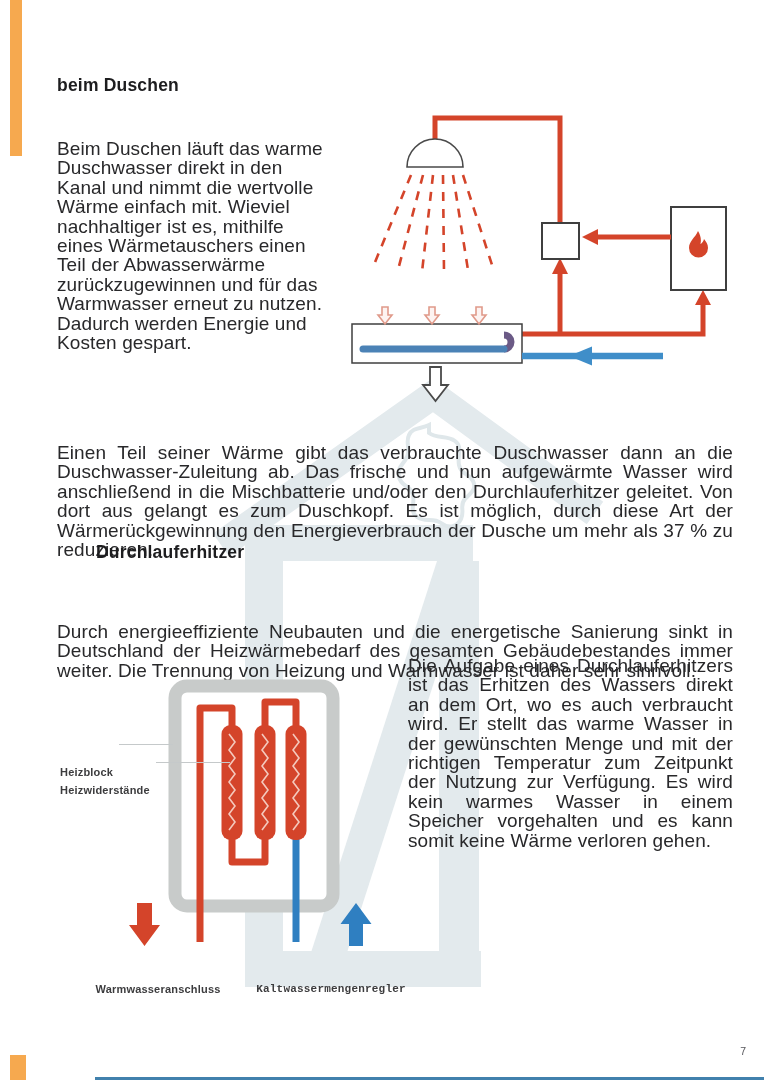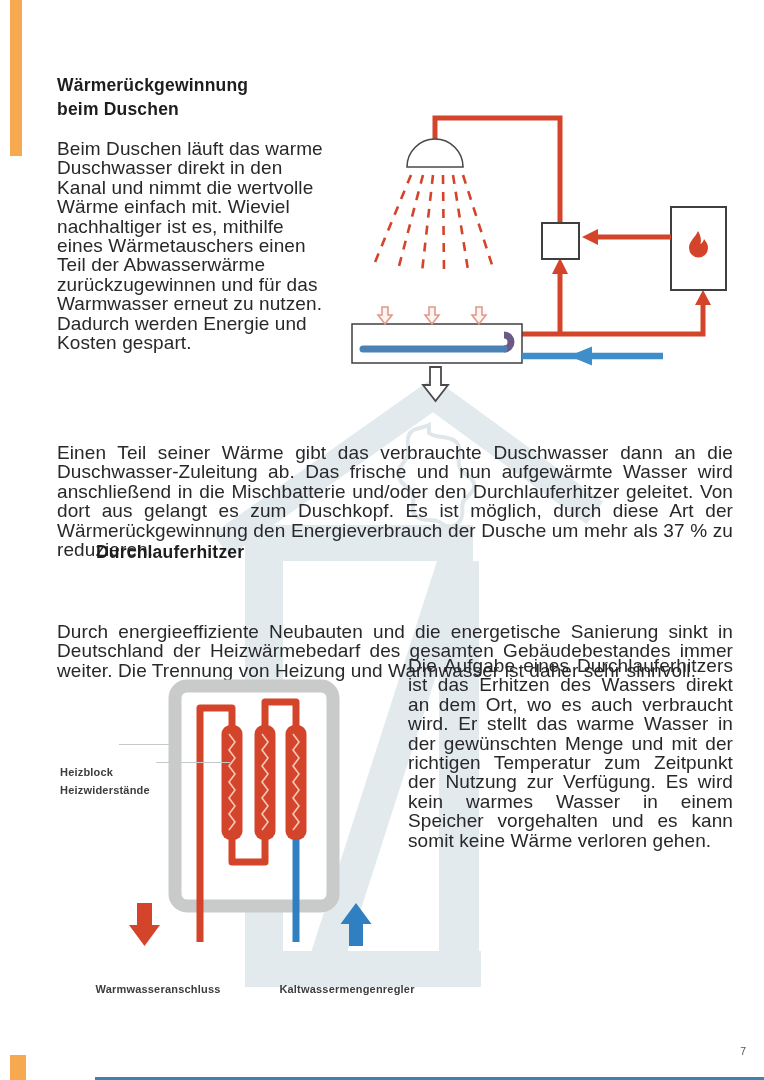--- a/index.html
+++ b/index.html
@@ -36,21 +36,20 @@
       <polygon points="342,206 378,206 248,610 212,610"></polygon>
       <rect x="150" y="596" width="236" height="36"></rect>
       <rect x="344" y="206" width="40" height="424"></rect>
     </g>
     <path d="M334 70 c-8 4 -16 2 -20 10 c-4 8 2 14 -2 22 c-4 8 -10 10 -8 20 c2 10 12 8 14 18 c2 10 -4 16 4 22 c8 6 16 0 24 6 c8 6 16 4 20 -4 c4 -8 -2 -14 4 -20 c6 -6 12 -10 8 -18 c-4 -8 -12 -6 -14 -16 c-2 -10 4 -18 -4 -24 c-8 -6 -18 -2 -26 -8 z" fill="none" stroke="#dfe7ea" stroke-width="4"></path>
   </svg>
 
   <div class="abs orange-bar" style="left:10px; top:0; width:12px; height:156px;"></div>
 
   <div class="abs h1" style="left:57px; top:73px; width:290px;">
-    <div>Wärmerückgewinnung</div>
     <div>beim Duschen</div>
   </div>
 
   <div class="abs body-txt" style="left:57px; top:139px; width:276px;">Beim Duschen läuft das warme Duschwasser direkt in den Kanal und nimmt die wertvolle Wärme einfach mit. Wieviel nachhaltiger ist es, mithilfe eines Wärmetauschers einen Teil der Abwasserwärme zurückzugewinnen und für das Warmwasser erneut zu nutzen. Dadurch werden Energie und Kosten gespart.</div>
 
 
   <svg class="abs" style="left:345px; top:85px;" width="400" height="330" viewBox="0 0 400 330">
 
     <path d="M90 57 L90 33 L215 33 L215 138" fill="none" stroke="#d4442a" stroke-width="5"></path>
 
@@ -135,21 +134,21 @@
     <polygon points="301,233 316.5,254 308,254 308,276 294,276 294,254 285.5,254" fill="#2f7fc1"></polygon>
   </svg>
 
   <div class="abs small-label" style="left:60px; top:738px;">Heizblock</div>
   <div class="abs callout-line" style="left:119px; top:744px; width:54px;"></div>
 
   <div class="abs small-label" style="left:60px; top:756px;">Heizwiderstände</div>
   <div class="abs callout-line" style="left:156px; top:762px; width:74px;"></div>
 
   <div class="abs small-label center-x" style="left:158px; top:955px;">Warmwasseranschluss</div>
-  <div class="abs small-label center-x" style="left:347px; top:955px;">Kaltwassermengenregler</div>
+  <div class="abs small-label center-x" style="left:331px; top:955px;font-family:Liberation Mono, monospace;">Kaltwassermengenregler</div>
 
   <div class="abs" style="left:408px; top:656px; width:325px;">
     <div class="body-txt just">Die Aufgabe eines Durchlauferhitzers ist das Erhitzen des Wassers direkt an dem Ort, wo es auch verbraucht wird. Er stellt das warme Wasser in der gewünschten Menge und mit der richtigen Temperatur zum Zeitpunkt der Nutzung zur Verfügung. Es wird kein warmes Wasser in einem Speicher vorgehalten und es kann somit keine Wärme verloren gehen.</div>
   </div>
 
   <div class="abs page-num" style="right:18px; bottom:23px;">7</div>
   <div class="abs orange-bar" style="left:10px; bottom:0; width:16px; height:25px;"></div>
   <div class="abs bottom-rule" style="left:95px; right:0; bottom:0; height:3px;"></div>
 
 </div>

